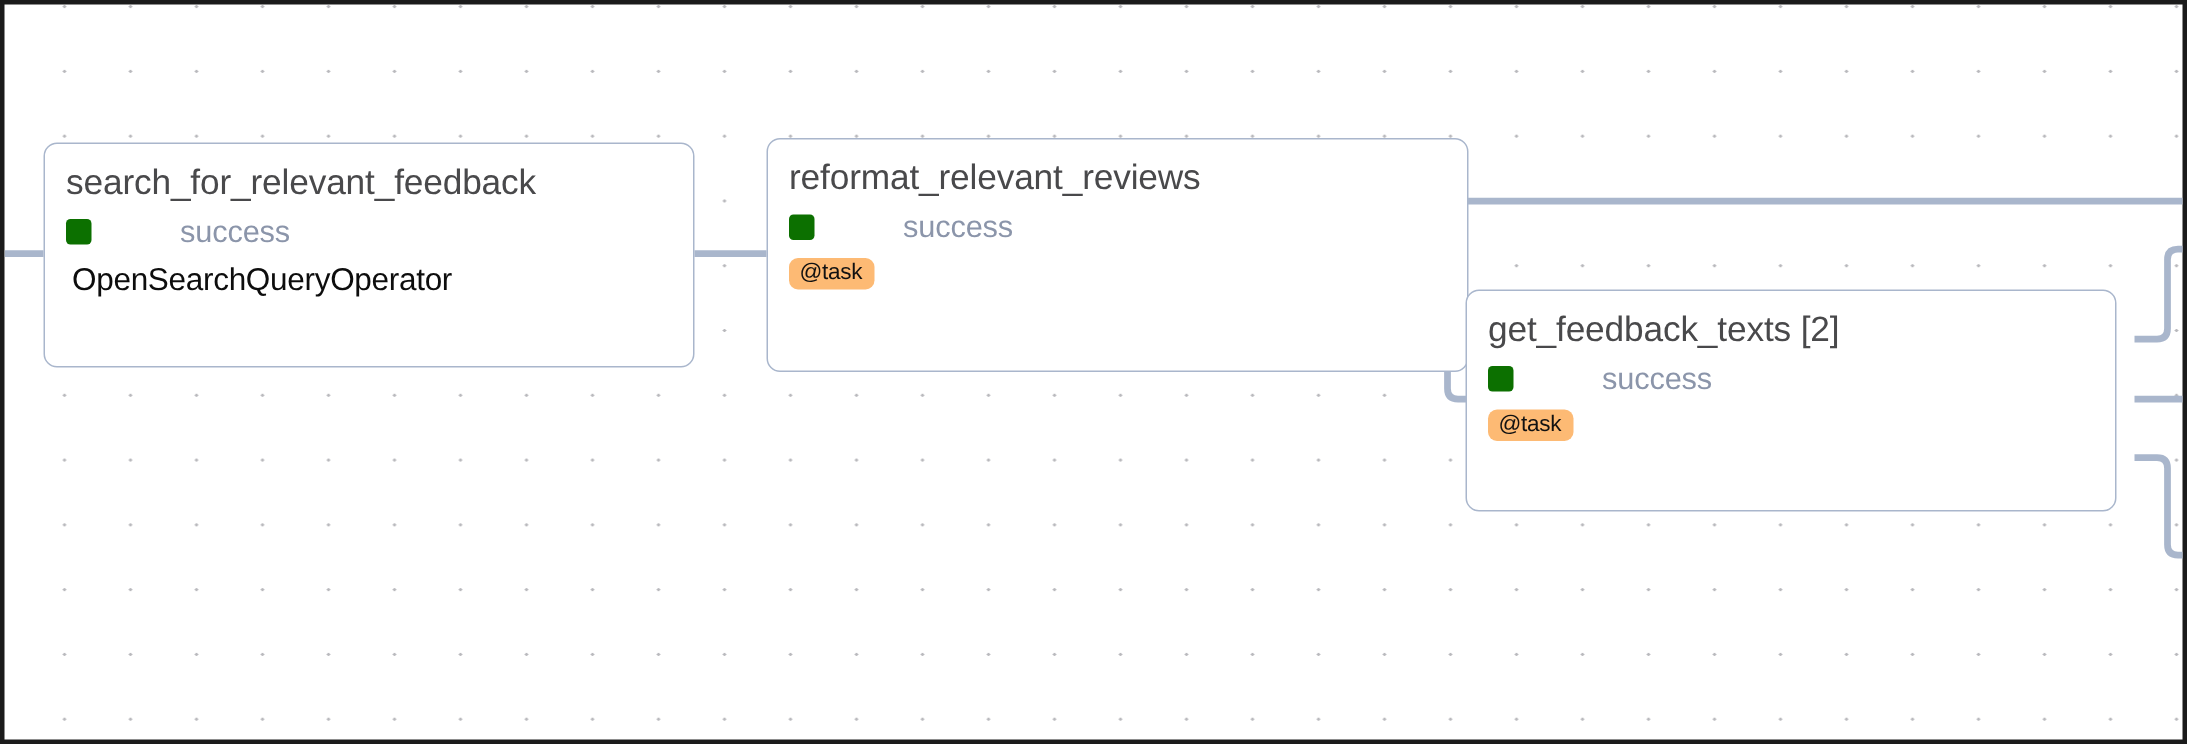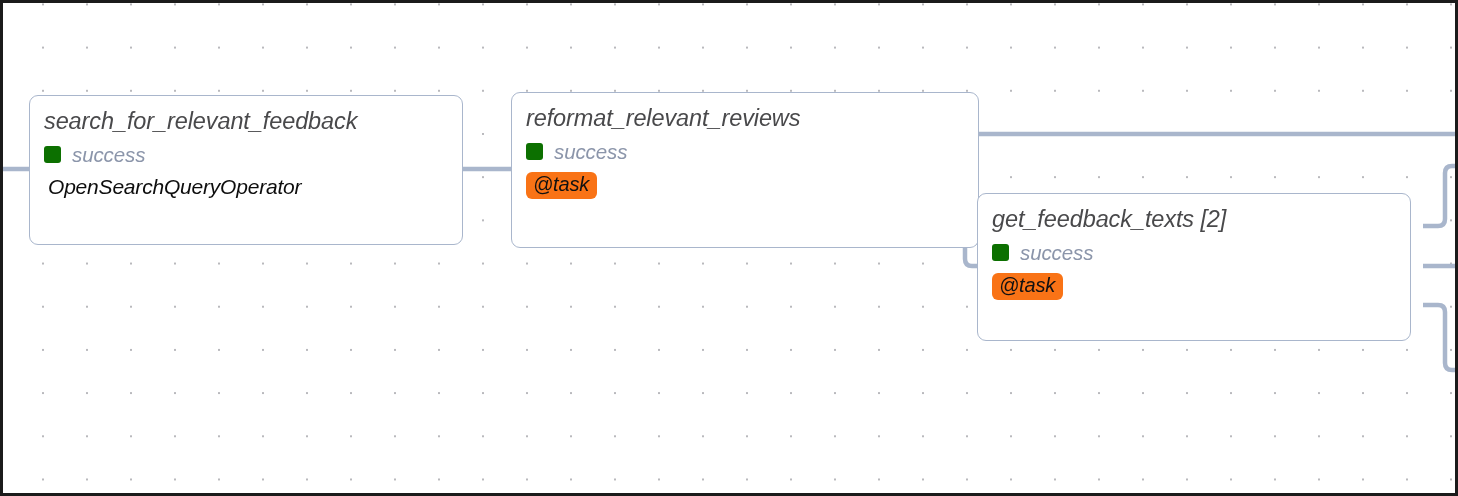--- a/index.html
+++ b/index.html
@@ -43,21 +43,20 @@
   }
 
   
   .node {
     position: absolute;
     box-sizing: border-box;
     background: #ffffff;
     border: 1.6px solid #a9b6cc;
     border-radius: 9px;
     padding: 12px 14px 14px 14px;
-    font-style: italic;
   }
 
   .node-title {
     font-size: 23.5px;
     line-height: 1.15;
     color: #49494b;
     letter-spacing: -0.1px;
     white-space: nowrap;
     margin-bottom: 7px;
   }
@@ -76,31 +75,32 @@
     border-radius: 3px;
     display: inline-block;
     flex: 0 0 auto;
   }
 
   .status-text {
     font-size: 20.5px;
     color: #8b95aa;
     letter-spacing: -0.1px;
     white-space: nowrap;
+    margin-left: 48px;
   }
 
   .node-tag-row {
     display: flex;
   }
 
   .node-tag {
     display: inline-block;
-    font-size: 20px;
+    font-size: 15px;
     color: #111111;
-    background: #f97316;
+    background: #fdba74;
     border-radius: 6px;
     padding: 1px 8px 3px 7px;
     letter-spacing: -0.2px;
     white-space: nowrap;
   }
 
   .node-operator {
     font-size: 21px;
     color: #0d0d0d;
     letter-spacing: -0.2px;

